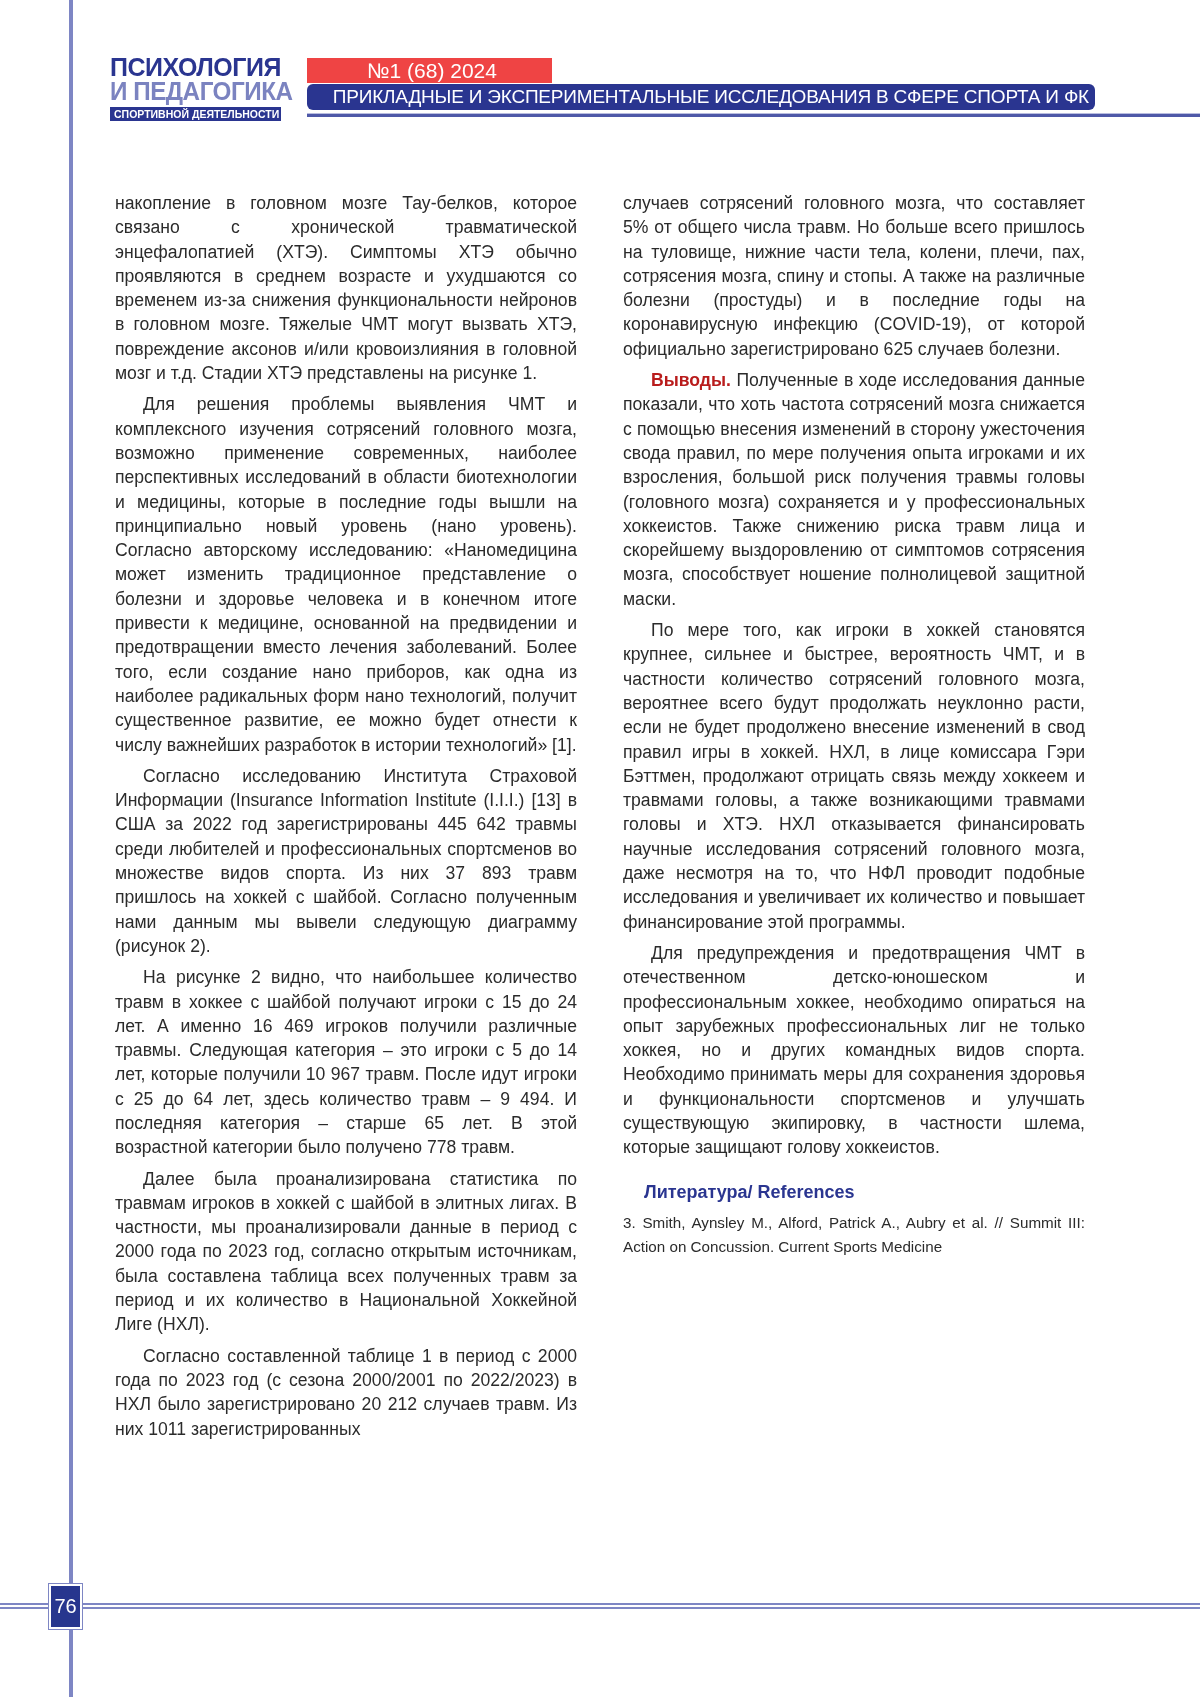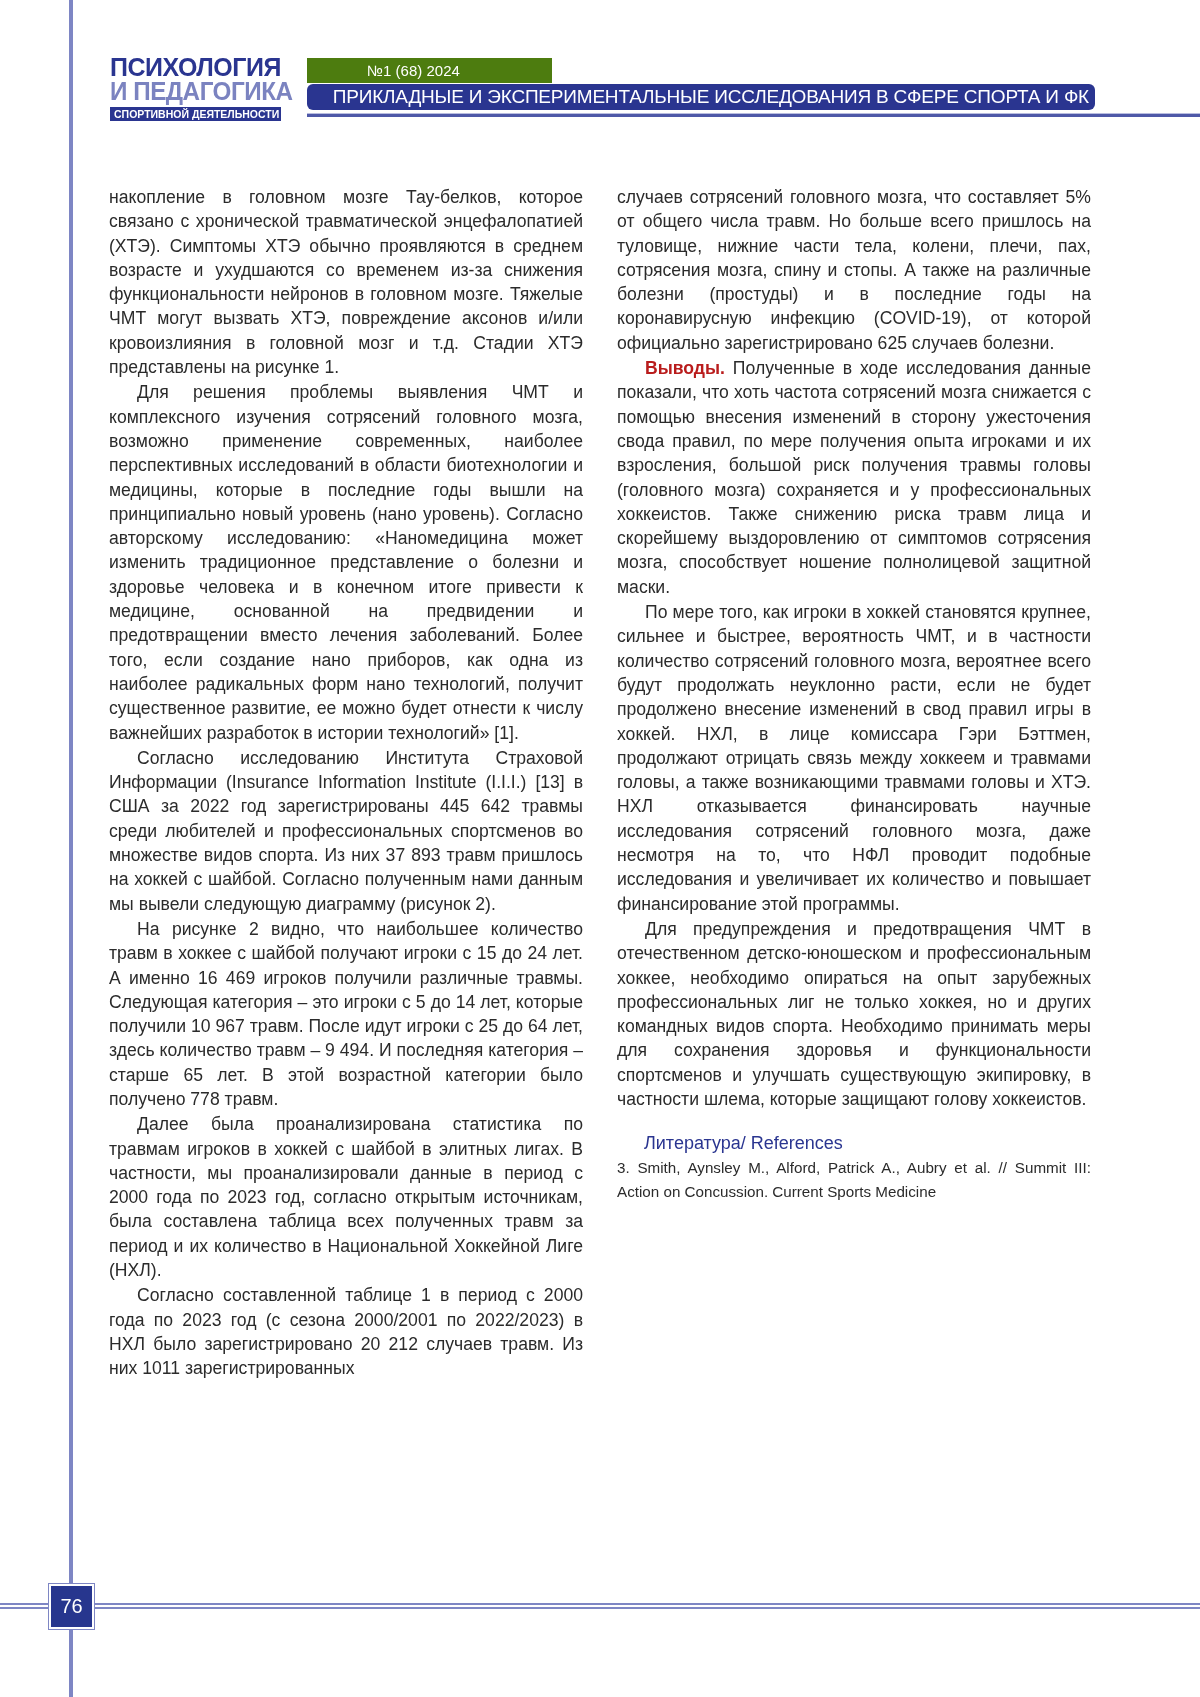--- a/index.html
+++ b/index.html
@@ -4,51 +4,51 @@
   <style>
     html, body { margin: 0; padding: 0; background: #ffffff; }
     body { width: 1200px; height: 1697px; position: relative; overflow: hidden;
            font-family: "Liberation Sans", sans-serif; color: #2a2a2a; }
     
     .vrule { position: absolute; left: 69px; top: 0; width: 4px; height: 1697px;
              border-left: 2px solid #7e86c4; border-right: 2px solid #7e86c4; box-sizing: border-box; }
     
     .hrule { position: absolute; left: 0; top: 1603px; width: 1200px; height: 6px;
              border-top: 2px solid #7e86c4; border-bottom: 2px solid #7e86c4; box-sizing: border-box; }
-    .page-num-box { position: absolute; left: 48px; top: 1583px; width: 47px; height: 47px;
+    .page-num-box { position: absolute; left: 48px; top: 1583px; width: 35px; height: 47px;
                     background: #fff; border: 1.5px solid #7e86c4; box-sizing: border-box; padding: 2px; }
     .page-num-inner { width: 100%; height: 100%; background: #27368e; color: #fff;
                       display: flex; align-items: center; justify-content: center;
                       font-size: 20px; font-family: "Liberation Sans", sans-serif; }
     
     .logo { position: absolute; left: 110px; top: 55px; width: 179px; }
     .logo-l1 { font-weight: bold; color: #2a3590; font-size: 26px; line-height: 24px; letter-spacing: -0.5px;
                font-family: "Liberation Sans", sans-serif; transform: scaleX(0.96); transform-origin: left; white-space: nowrap; }
     .logo-l2 { font-weight: bold; color: #7b83c0; font-size: 25px; line-height: 24px; letter-spacing: -0.5px;
                white-space: nowrap; transform: scaleX(0.97); transform-origin: left; }
     .logo-l3 { background: #2a3590; color: #fff; font-weight: bold; font-size: 10.5px; line-height: 14px;
                padding: 0 4px; margin-top: 4px; white-space: nowrap; width: 171px; text-align: center;
                box-sizing: border-box; }
     .issue-bar { position: absolute; left: 307px; top: 58px; width: 245px; height: 25px;
-                 background: #4d7c0f; color: #fff; font-size: 15px; line-height: 25px;
+                 background: #ef4444; color: #fff; font-size: 21px; line-height: 25px;
                  padding-left: 60px; box-sizing: border-box; }
     .section-bar { position: absolute; left: 307px; top: 84px; width: 788px; height: 26px;
                    background: #2a3590; color: #fff; font-size: 19px; line-height: 26px;
                    text-align: right; padding-right: 6px; box-sizing: border-box; white-space: nowrap; letter-spacing: -0.2px; border-radius: 6px; }
     .header-rule { position: absolute; left: 307px; top: 113px; width: 893px; height: 3px;
                    background: #4f59a8; border-top: 1px solid #b9bde0; }
     
     .col { position: absolute; top: 184px; width: 476px; font-size: 17.6px; line-height: 24.3px;
            text-align: justify; font-family: "Liberation Sans", sans-serif; color: #2b2b2b; }
     .col-left { left: 108px; }
     .col-right { left: 616px; }
-    .col p { margin: 1px; text-indent: 0; }
+    .col p { margin: 7px; text-indent: 0; }
     .col p.ind { text-indent: 28px; }
     .col .lead { color: #b91c1c; font-weight: bold; }
-    .refs-title { color: #2a3590; font-weight: normal; font-size: 18px; margin-top: 20px; padding-left: 28px; line-height: 24px; }
+    .refs-title { color: #2a3590; font-weight: bold; font-size: 18px; margin-top: 20px; padding-left: 28px; line-height: 24px; }
     .ref { font-size: 15.2px; line-height: 24.2px; text-indent: 28px; margin: 0; text-align: justify; }
   </style>
 </head>
 <body>
 
 <div class="vrule"></div>
 <div class="hrule"></div>
 
 <div class="logo">
   <div class="logo-l1">ПСИХОЛОГИЯ</div>

